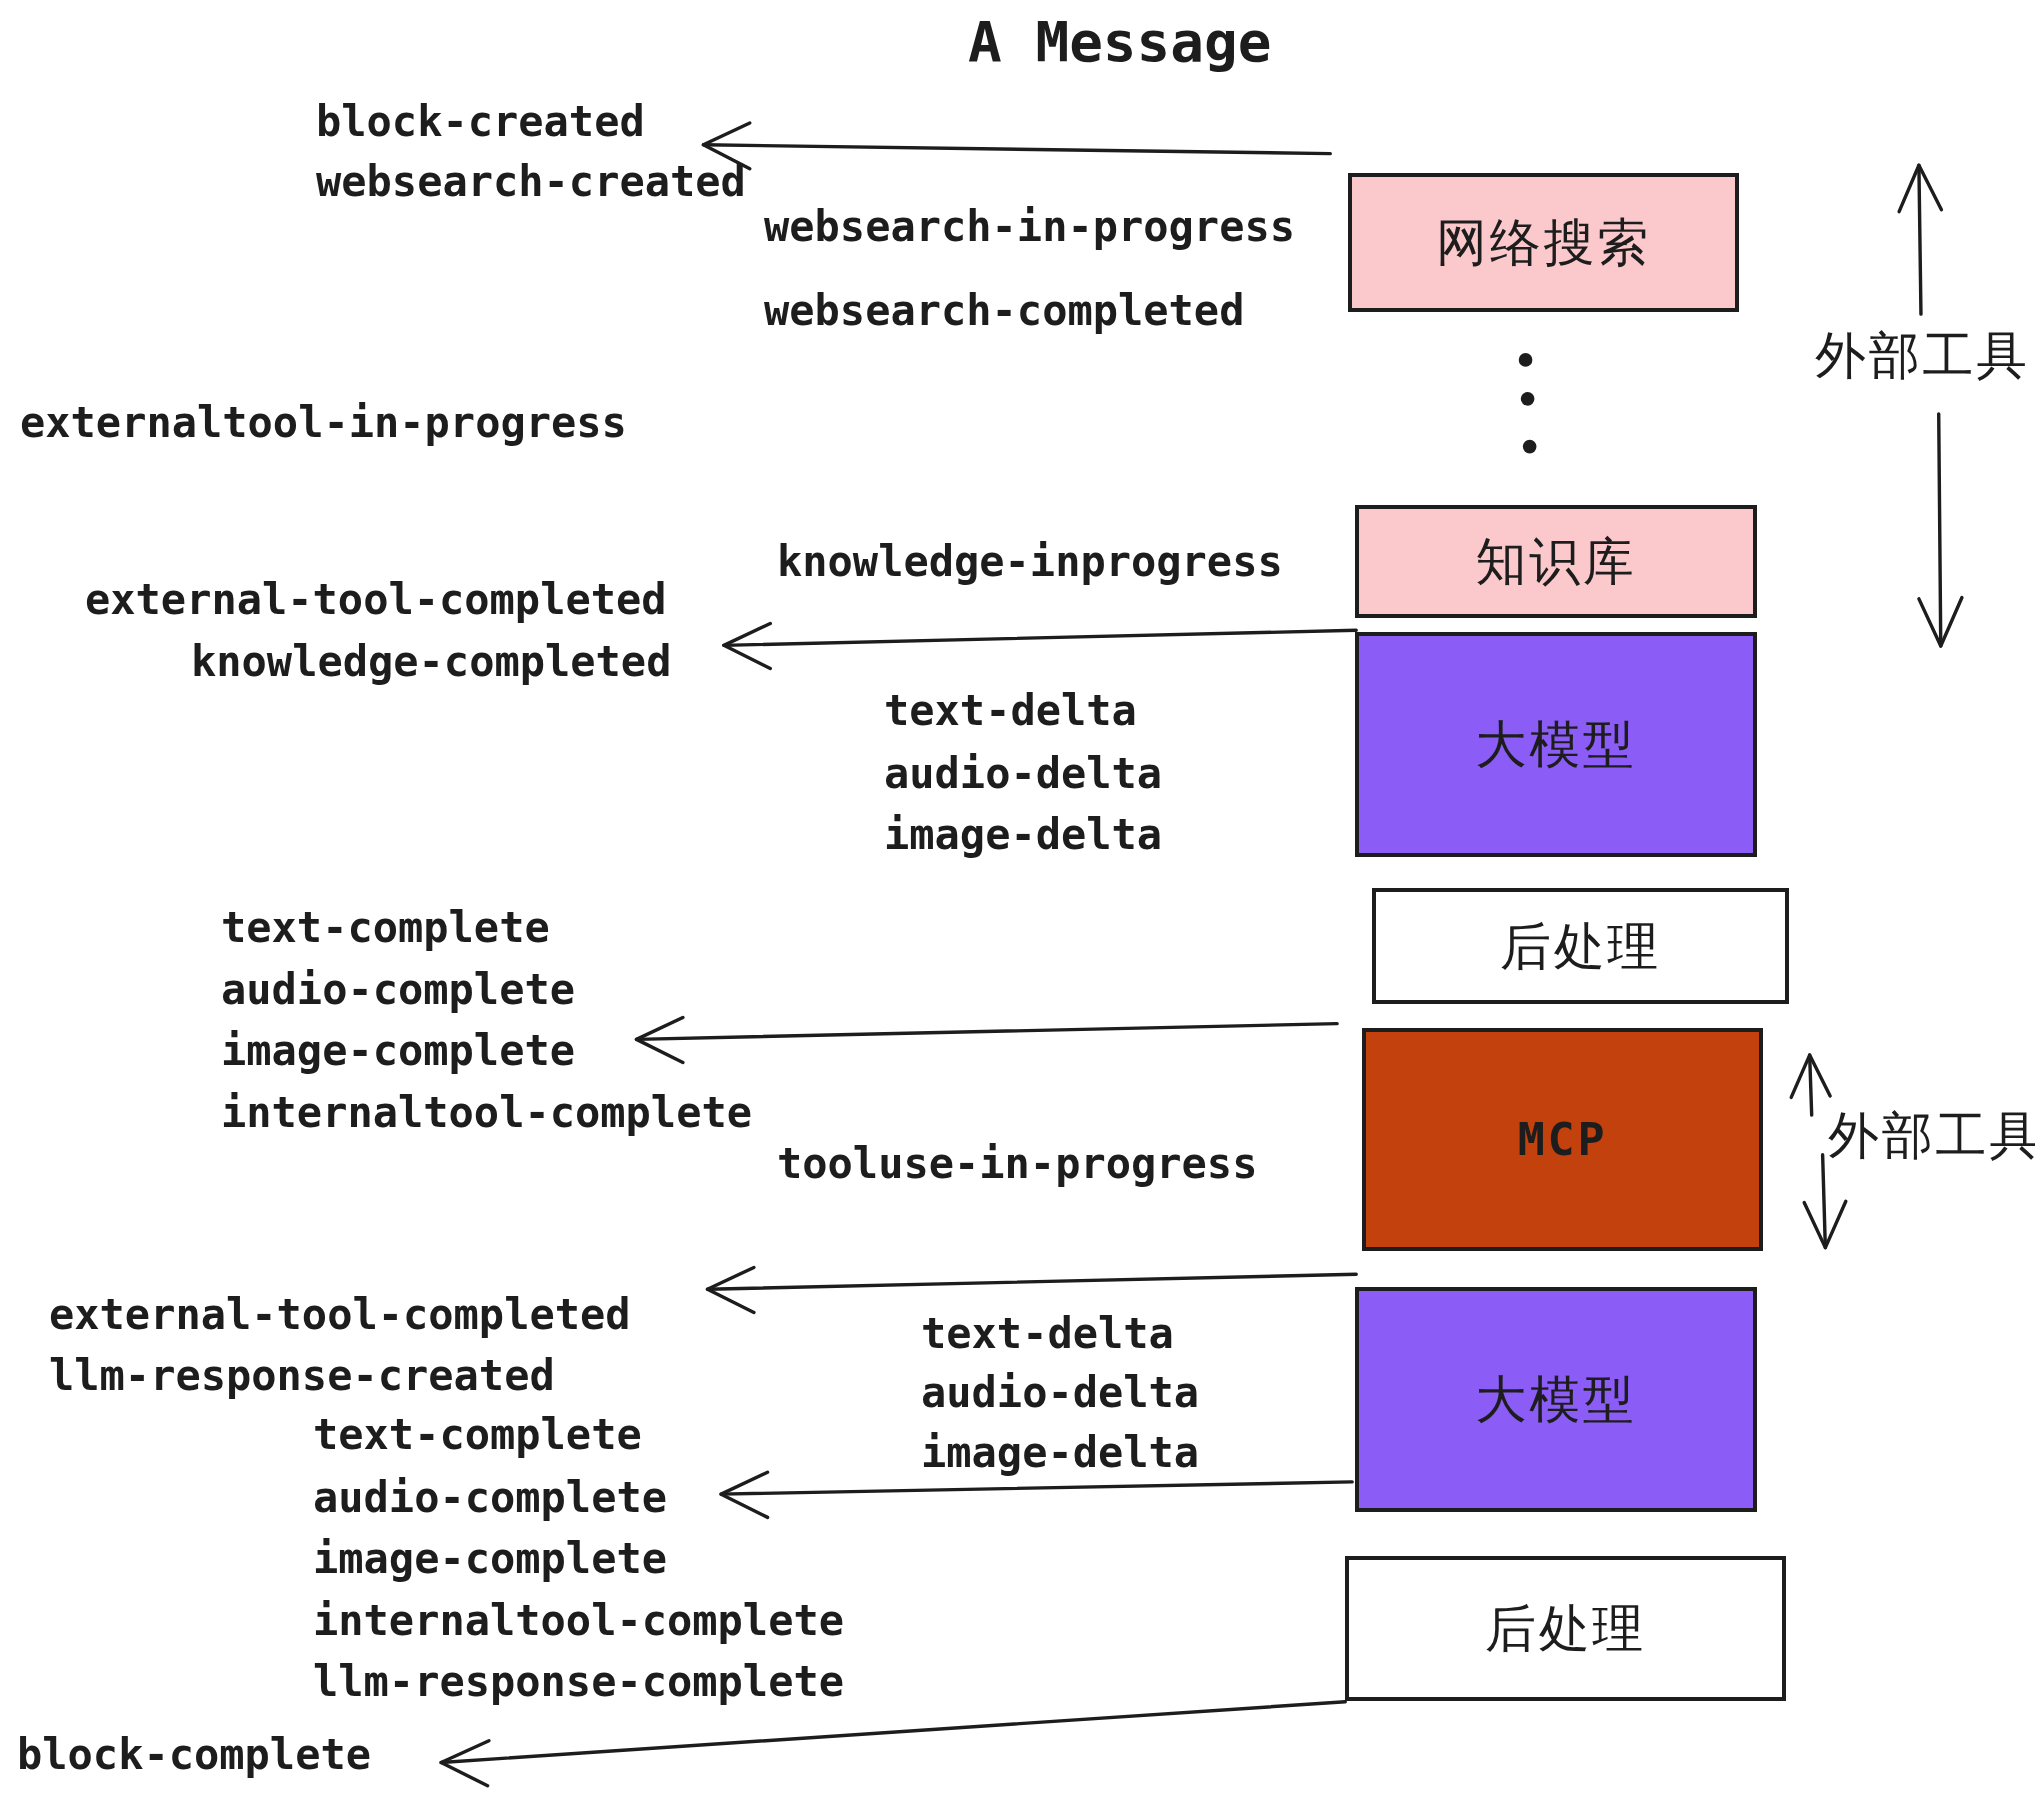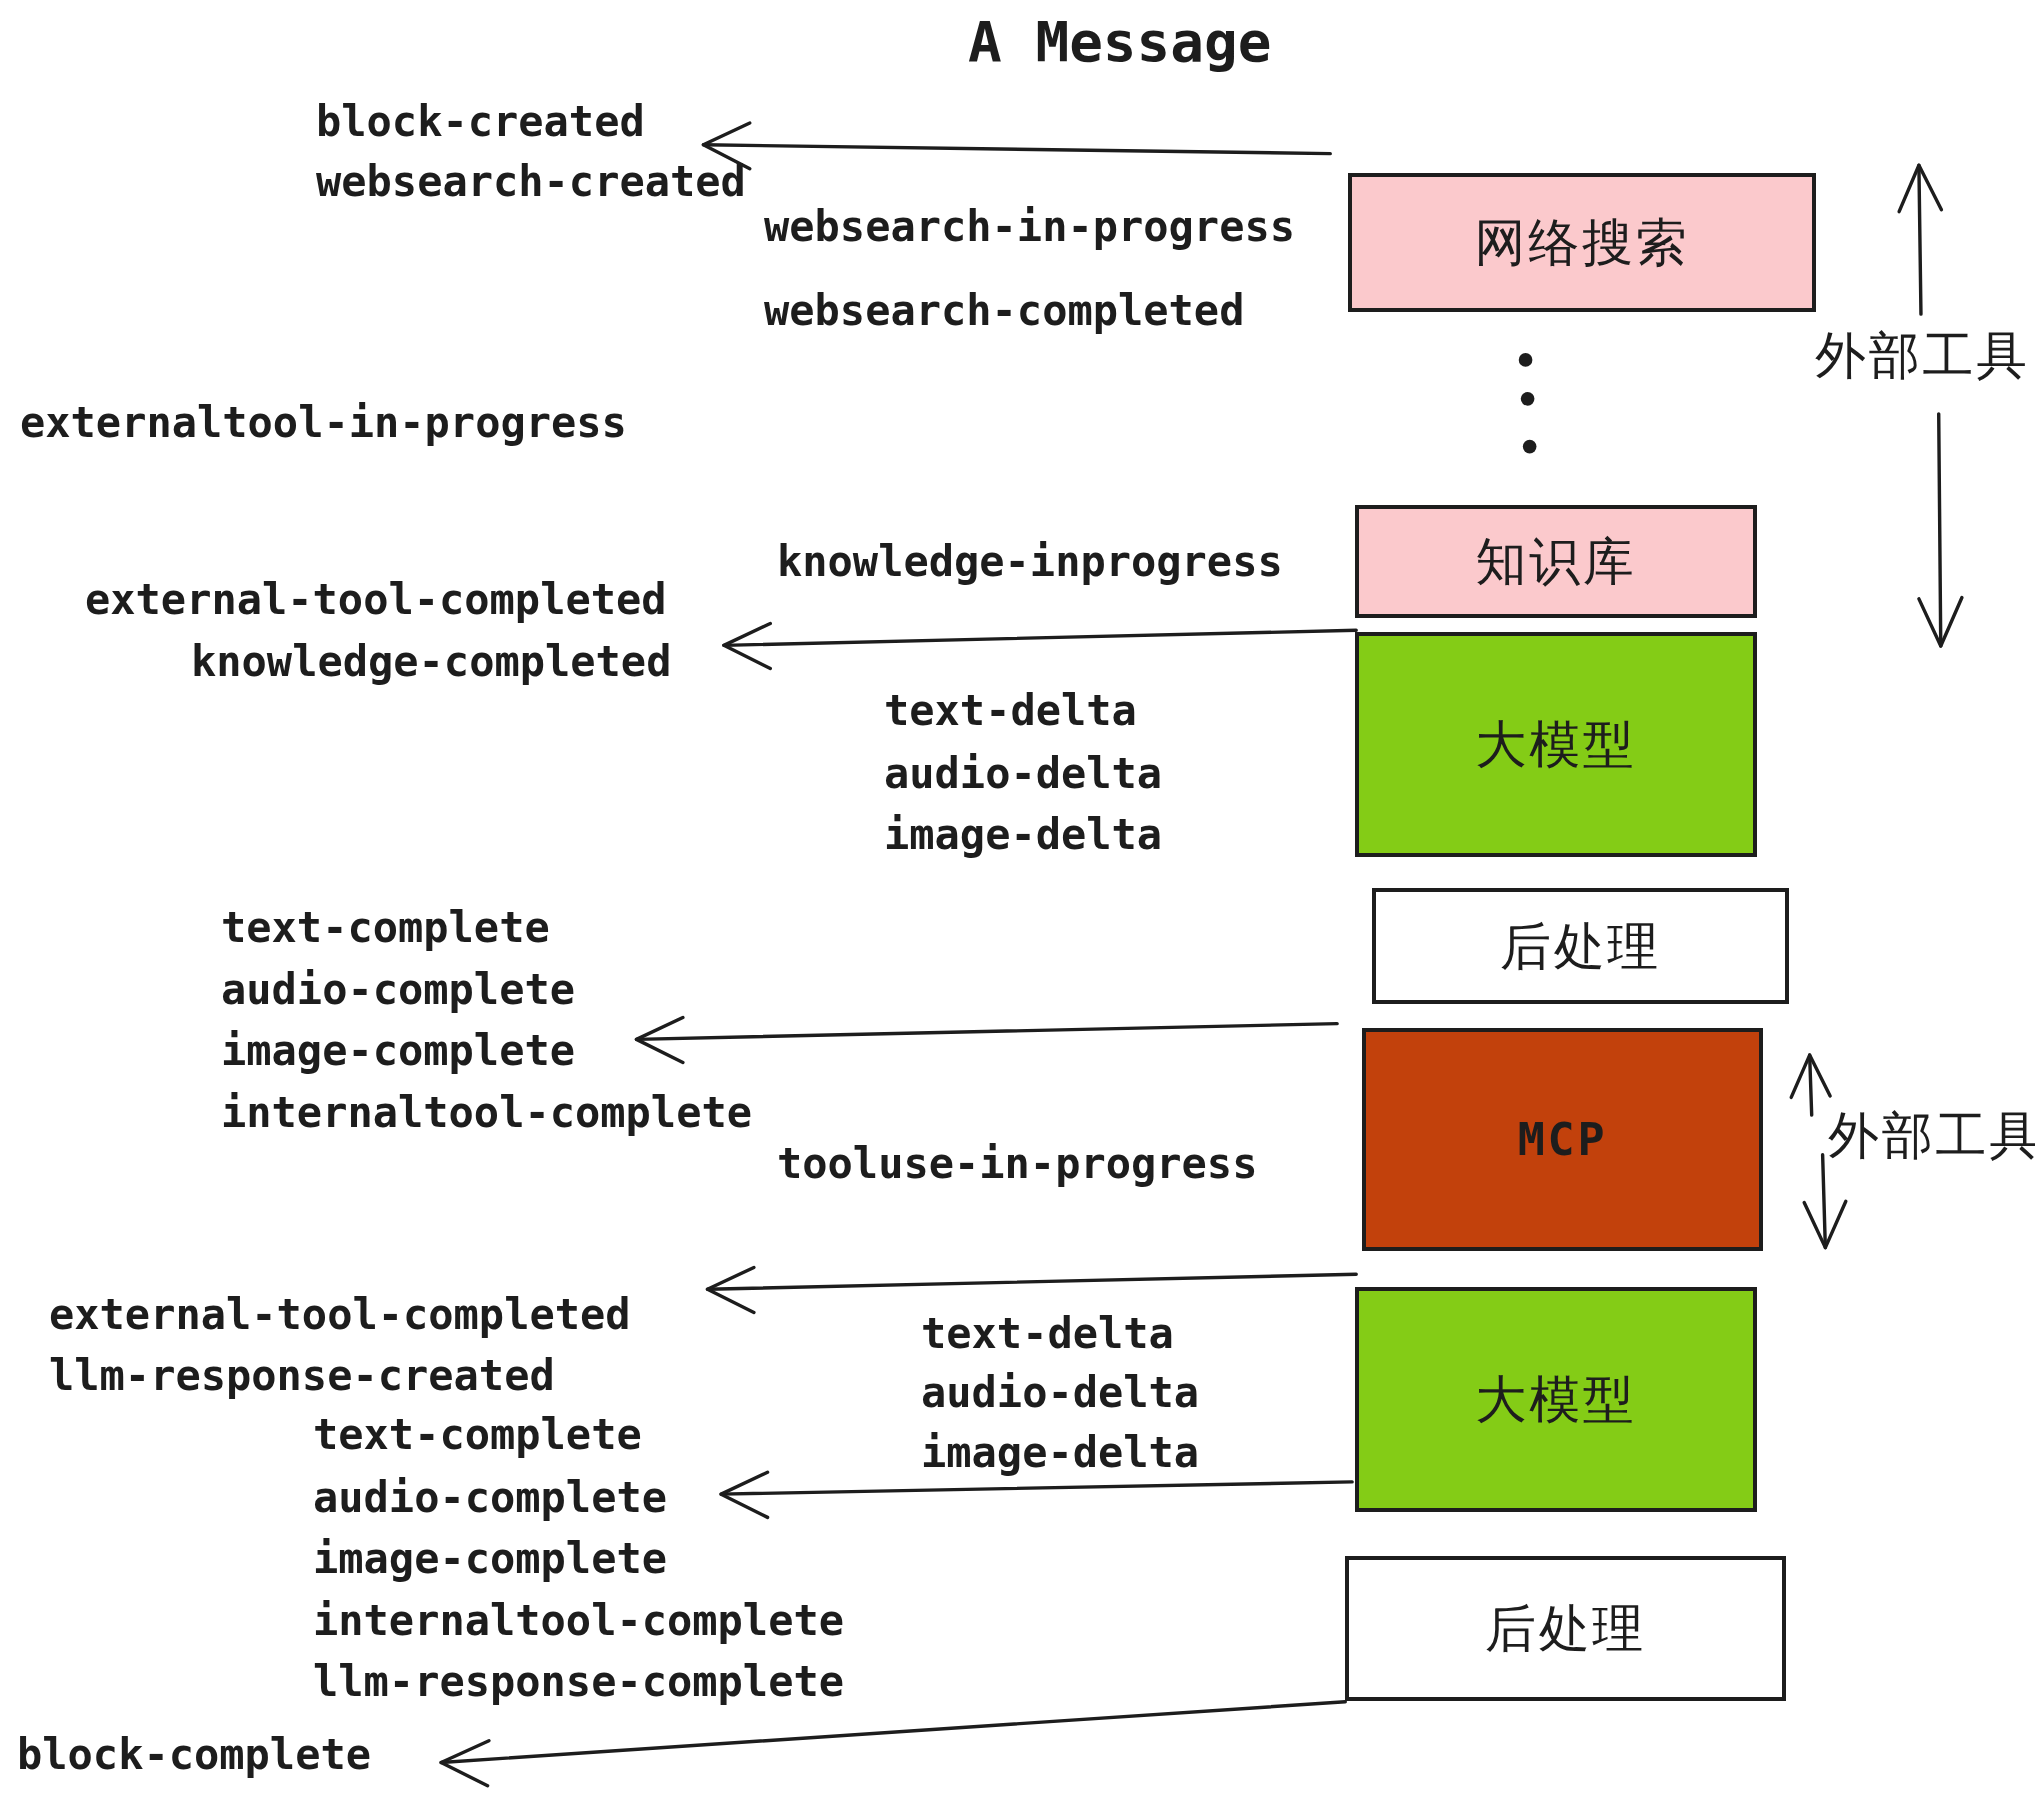--- a/index.html
+++ b/index.html
@@ -9,21 +9,21 @@
   .title{position:absolute;font-size:56px;font-weight:bold;line-height:55px;white-space:nowrap;}
   .ev{position:absolute;font-size:42px;font-weight:bold;line-height:55px;white-space:nowrap;letter-spacing:0;}
   .node{position:absolute;box-sizing:border-box;border:4.1px solid #1d1d1d;display:flex;
         align-items:center;justify-content:center;}
   .cn{font-family:"DejaVu Sans","Liberation Sans",sans-serif;font-size:51px;line-height:61px;
       letter-spacing:2.7px;white-space:nowrap;color:#1d1d1d;}
   .mcp-label{font-family:"DejaVu Sans Mono","Liberation Mono",monospace;font-size:45px;font-weight:bold;}
   .side{position:absolute;font-family:"DejaVu Sans","Liberation Sans",sans-serif;font-size:51px;
         line-height:61px;letter-spacing:2.7px;white-space:nowrap;}
   .pink{background:#fbc9cc;}
-  .green{background:#84cc16;}
+  .green{background:#8b5cf6;}
   .yellow{background:#c2410c;}
   .white{background:#ffffff;}
   .stroke{stroke:#1d1d1d;stroke-width:5;fill:none;stroke-linecap:round;stroke-linejoin:round;}
   .dot{fill:#1d1d1d;stroke:none;}
 </style>
 </head>
 <body>
 
 <div class="canvas">
 
@@ -108,21 +108,21 @@
   <div class="ev" style="left:313px;top:1470px">audio-complete</div>
   <div class="ev" style="left:313px;top:1531px">image-complete</div>
   <div class="ev" style="left:313px;top:1593px">internaltool-complete</div>
   <div class="ev" style="left:313px;top:1654px">llm-response-complete</div>
   <div class="ev" style="left:17px;top:1727px">block-complete</div>
 
   <div class="ev" style="left:921px;top:1306px">text-delta</div>
   <div class="ev" style="left:921px;top:1365px">audio-delta</div>
   <div class="ev" style="left:921px;top:1425px">image-delta</div>
 
-  <div class="node pink" style="left:1348px;top:173px;width:468px;height:139px">
+  <div class="node pink" style="left:1348px;top:173px;width:391px;height:139px">
     <span class="cn">网络搜索</span>
   </div>
   <div class="node pink" style="left:1355px;top:505px;width:402px;height:113px">
     <span class="cn">知识库</span>
   </div>
   <div class="node green" style="left:1355px;top:632px;width:402px;height:225px">
     <span class="cn">大模型</span>
   </div>
   <div class="node white" style="left:1372px;top:888px;width:417px;height:116px">
     <span class="cn">后处理</span>

